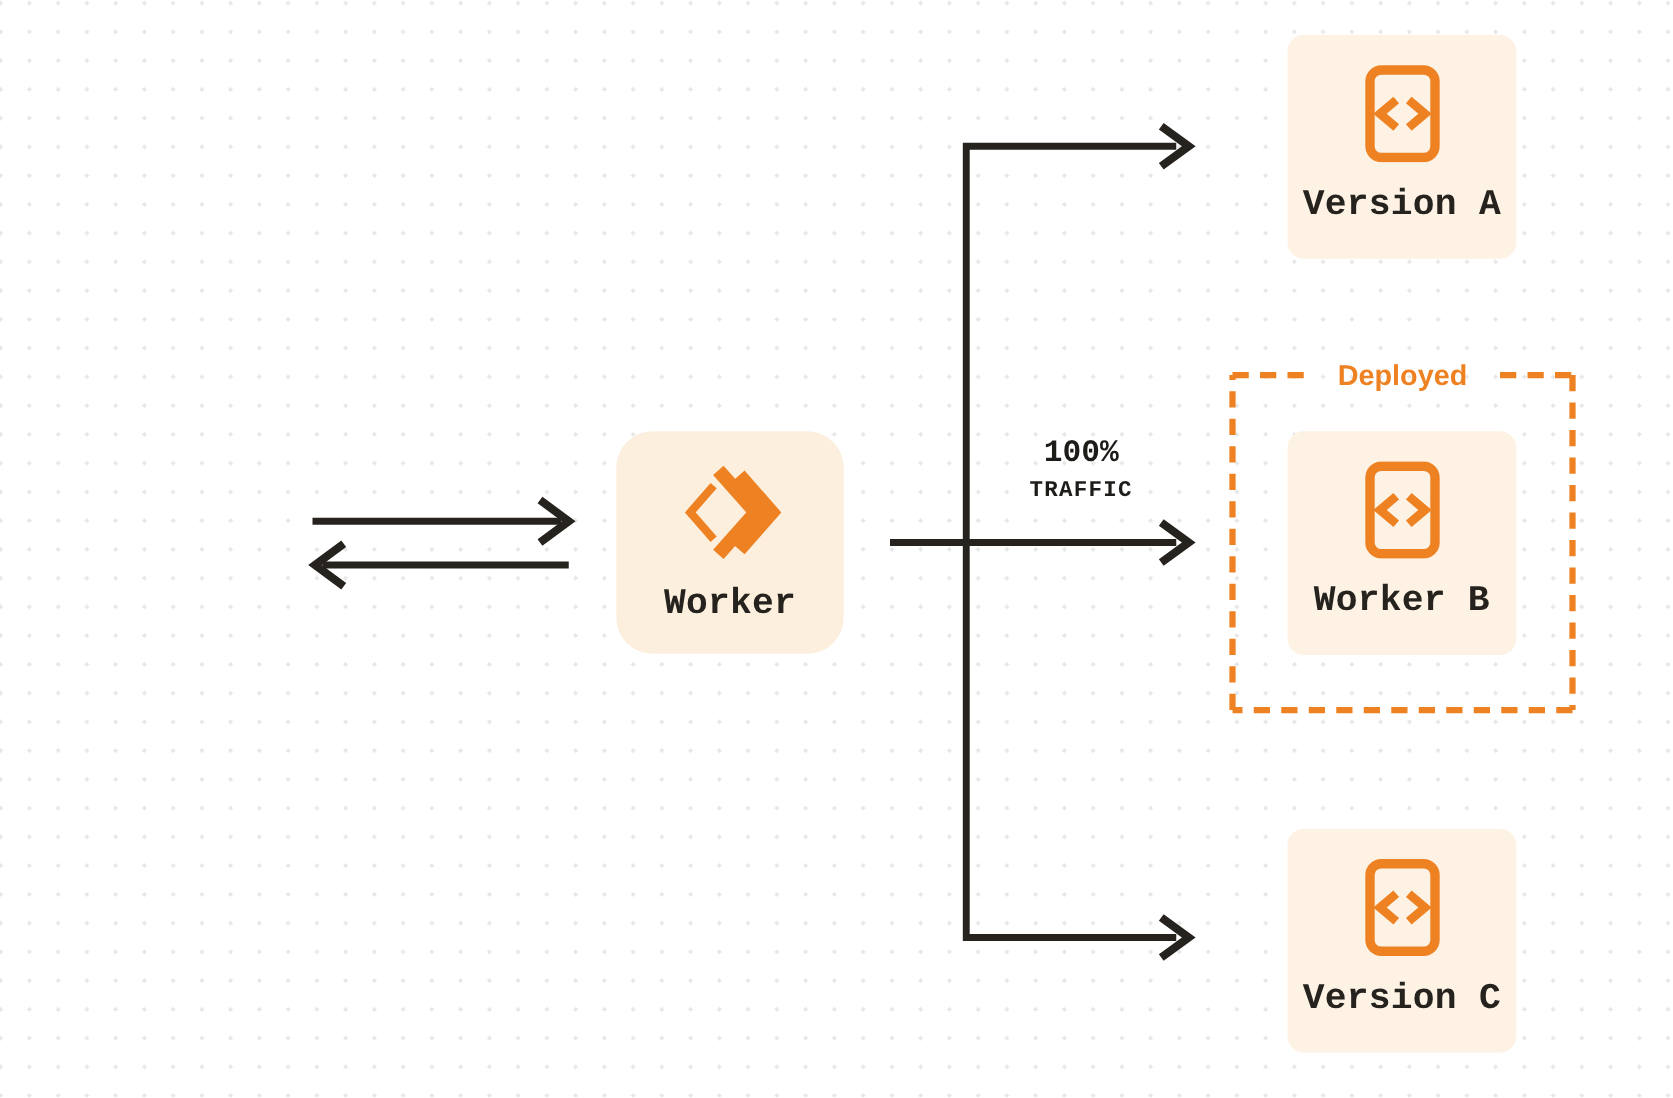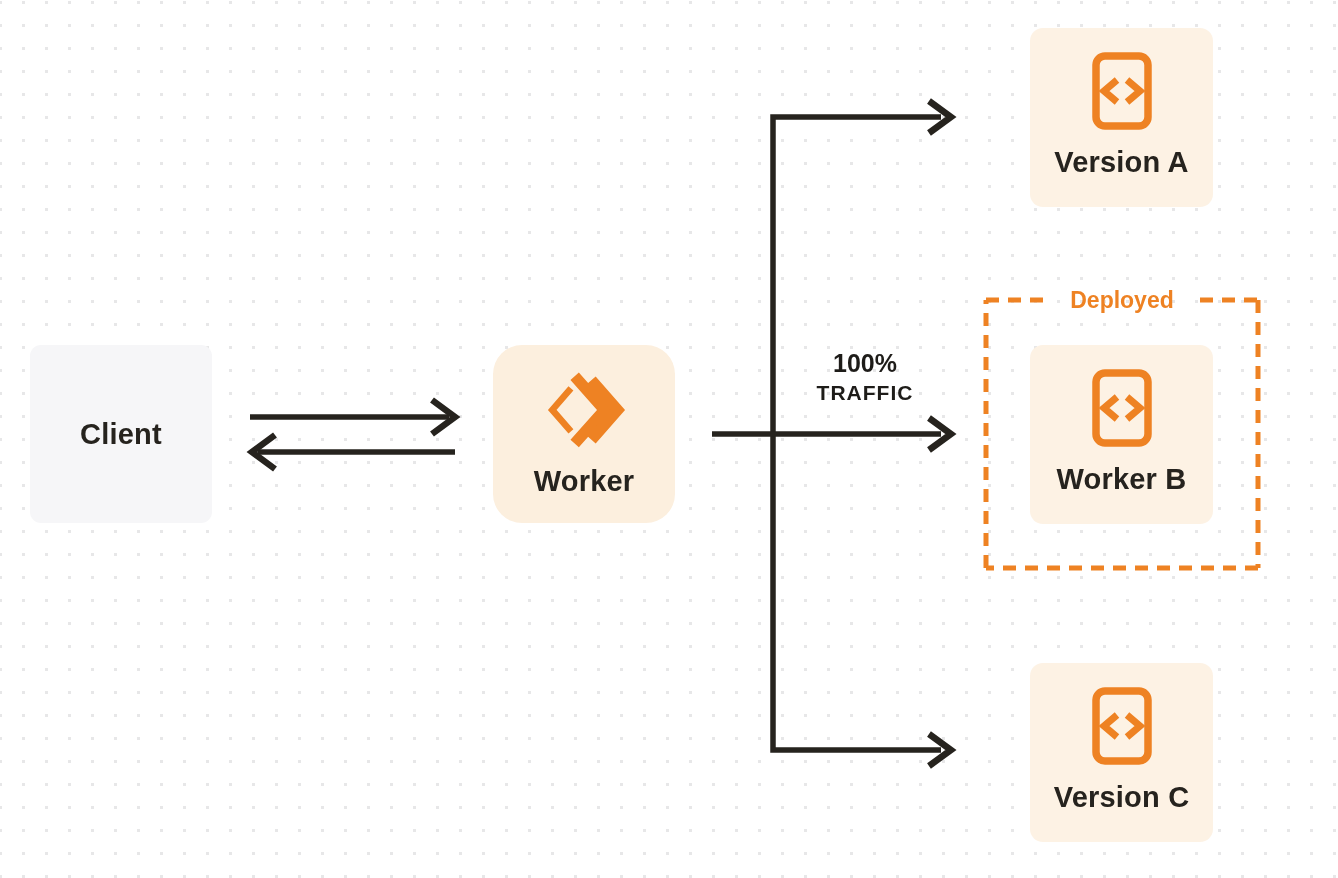--- a/index.html
+++ b/index.html
@@ -29,20 +29,21 @@
     display: flex;
     flex-direction: column;
     align-items: center;
     justify-content: center;
   }
   .node .label {
     font-weight: bold;
     font-size: 29px;
     color: #26231e;
     letter-spacing: 0.2px;
+    font-family: Liberation Mono, monospace;
   }
   .client-box {
     left: 30px; top: 345px;
     width: 182px; height: 178px;
     background: #f6f6f8;
   }
   .worker-box {
     left: 493px; top: 345px;
     width: 182px; height: 178px;
     background: #fcefde;
@@ -62,23 +63,24 @@
   .version-b { top: 345px; }
   .version-c { top: 663px; }
   .version-box .icon-wrap { margin-top: 24px; }
   .version-box .label { margin-top: 12px; }
   .traffic-label {
     position: absolute;
     left: 790px; top: 348px;
     width: 150px;
     text-align: center;
     color: #1e1c19;
+    font-family: Liberation Mono, monospace;
   }
   .traffic-label .pct { font-size: 25px; font-weight: bold; line-height: 30px; }
-  .traffic-label .word { font-size: 21px; font-weight: bold; line-height: 30px; letter-spacing: 1px; }
+  .traffic-label .word { font-size: 18px; font-weight: bold; line-height: 30px; letter-spacing: 1px; }
   .deployed-label {
     position: absolute;
     left: 1046px; top: 284px;
     width: 152px; height: 32px;
     text-align: center;
     font-size: 23px;
     font-weight: bold;
     color: #ee8223;
     line-height: 32px;
   }
@@ -108,23 +110,20 @@
 
     <g stroke="#ee8223" stroke-width="5" fill="none" stroke-dasharray="13 9">
       <path d="M986 300 H1044"></path>
       <path d="M1200 300 H1258"></path>
       <path d="M1258 300 V568"></path>
       <path d="M1258 568 H986"></path>
       <path d="M986 568 V300"></path>
     </g>
   </svg>
 
-  <div class="node client-box">
-    <div class="label">Client</div>
-  </div>
 
   <div class="node worker-box">
     <span class="icon-wrap">
       <svg width="84" height="88" viewBox="0 0 90 92" xmlns="http://www.w3.org/2000/svg">
         <g stroke="#ee8223" fill="none" stroke-linejoin="miter">
           <path d="M31 24 L11 47 L31 70" stroke-width="7"></path>
           <path d="M35 11 L67 47 L35 83" stroke-width="12"></path>
           <path d="M53 15 L81 47 L53 79" stroke-width="12"></path>
         </g>
       </svg>

